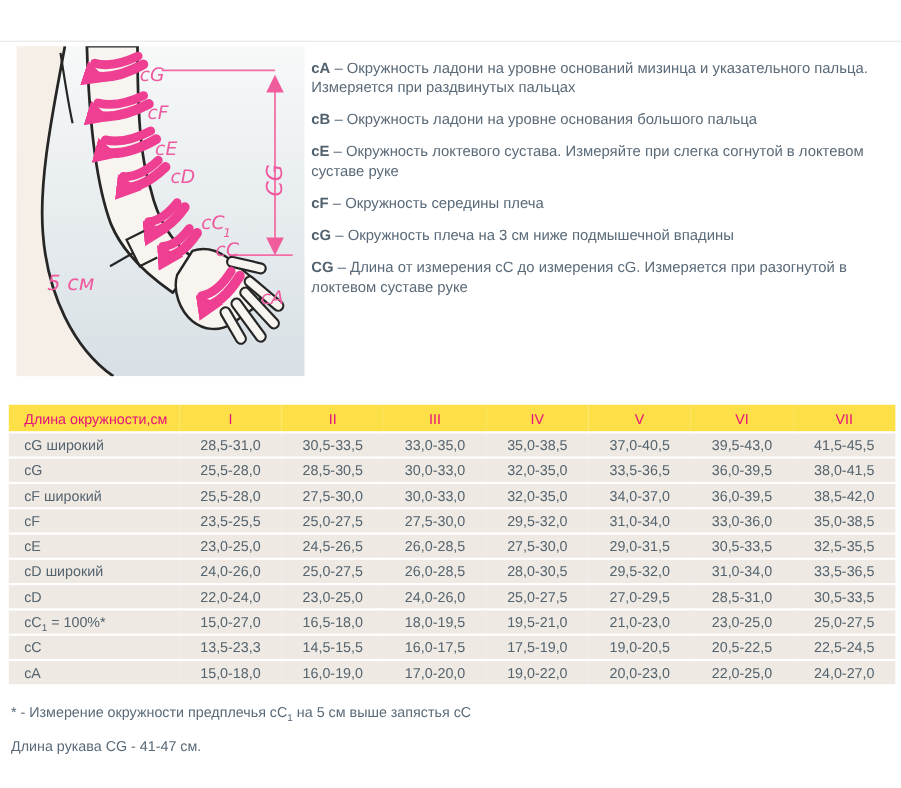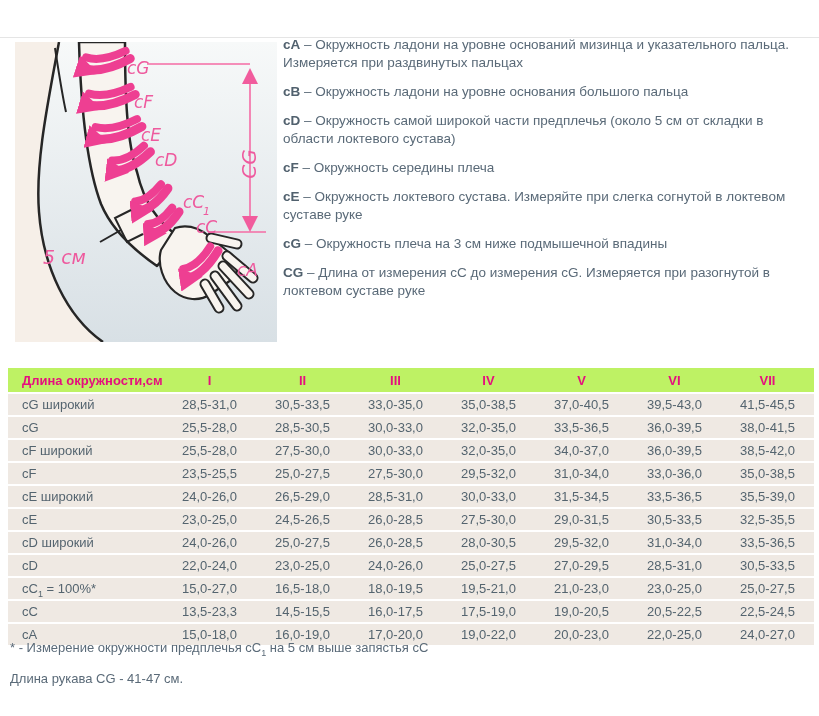--- a/index.html
+++ b/index.html
@@ -5,30 +5,30 @@
   html,body { margin:0; padding:0; }
   body {
     width:819px; height:716px; position:relative; overflow:hidden;
     background:#ffffff; font-family:"Liberation Sans", sans-serif;
     color:#5a6a78;
   }
   .divider { position:absolute; left:0; top:37px; width:819px; height:1px; background:#e5e5e5; }
 
   .diagram-wrap { position:absolute; left:15px; top:42px; width:262px; height:300px; }
 
-  .descs { position:absolute; left:283px; top:36px; width:534px; font-size:13.5px; line-height:18px; }
+  .descs { position:absolute; left:283px; top:53px; width:534px; font-size:13.5px; line-height:18px; }
   .descs p { margin:0 0 11px 0; }
   .descs b { font-weight:bold; color:#51616e; }
   sub { font-size:9px; line-height:0; }
 
   table.sizetable {
     position:absolute; left:8px; top:366px;
     border-collapse:separate; border-spacing:0 2px; font-size:13px;
   }
-  .sizetable th { background:#bef264; color:#e60f7e; font-weight:bold; height:24px; padding:0; }
+  .sizetable th { background:#fde047; color:#e60f7e; font-weight:normal; height:24px; padding:0; }
   .sizetable td { background:#efe9e3; color:#54646f; height:21px; padding:0; }
   .sizetable th.first, .sizetable td.first { width:141px; text-align:left; padding-left:14px; }
   .sizetable th.col, .sizetable td.col { width:93px; text-align:center; }
 
   .footnotes { position:absolute; left:10px; top:640px; font-size:13px; line-height:16px; }
   .footnotes .f1 { margin:0 0 15px 0; }
   .footnotes p { margin:0; }
 </style>
 </head>
 <body>
@@ -124,23 +124,22 @@
     <text x="222" y="234">cA</text>
     <text x="28" y="222" font-size="19">5 см</text>
     <text x="241" y="122" font-size="20" text-anchor="middle" transform="rotate(-90 241 122)">CG</text>
   </g>
 </svg>
 </div>
 
 <div class="descs">
   <p><b><span>cA</span><sub></sub></b> <span>– Окружность ладони на уровне оснований мизинца и указательного пальца. Измеряется при раздвинутых пальцах</span></p>
   <p><b><span>cB</span><sub></sub></b> <span>– Окружность ладони на уровне основания большого пальца</span></p>
-  <p><b><span>cD</span><sub></sub></b> <span>– Окружность самой широкой части предплечья (около 5 см от складки в области локтевого сустава)</span></p>
+  <p><b><span>cE</span><sub></sub></b> <span>– Окружность локтевого сустава. Измеряйте при слегка согнутой в локтевом суставе руке</span></p>
   <p><b><span>cF</span><sub></sub></b> <span>– Окружность середины плеча</span></p>
-  <p><b><span>cE</span><sub></sub></b> <span>– Окружность локтевого сустава. Измеряйте при слегка согнутой в локтевом суставе руке</span></p>
   <p><b><span>cG</span><sub></sub></b> <span>– Окружность плеча на 3 см ниже подмышечной впадины</span></p>
   <p><b><span>CG</span><sub></sub></b> <span>– Длина от измерения cC до измерения cG. Измеряется при разогнутой в локтевом суставе руке</span></p>
 </div>
 
 <table class="sizetable">
   <thead>
     <tr>
       <th class="first">Длина окружности,см</th>
       <th class="col">I</th>
       <th class="col">II</th>
@@ -186,30 +185,20 @@
       <td class="first"><span>cF</span><sub></sub><span></span></td>
       <td class="col">23,5-25,5</td>
         <td class="col">25,0-27,5</td>
         <td class="col">27,5-30,0</td>
         <td class="col">29,5-32,0</td>
         <td class="col">31,0-34,0</td>
         <td class="col">33,0-36,0</td>
         <td class="col">35,0-38,5</td>
     </tr>
     <tr>
-      <td class="first"><span>cE широкий</span><sub></sub><span></span></td>
-      <td class="col">24,0-26,0</td>
-        <td class="col">26,5-29,0</td>
-        <td class="col">28,5-31,0</td>
-        <td class="col">30,0-33,0</td>
-        <td class="col">31,5-34,5</td>
-        <td class="col">33,5-36,5</td>
-        <td class="col">35,5-39,0</td>
-    </tr>
-    <tr>
       <td class="first"><span>cE</span><sub></sub><span></span></td>
       <td class="col">23,0-25,0</td>
         <td class="col">24,5-26,5</td>
         <td class="col">26,0-28,5</td>
         <td class="col">27,5-30,0</td>
         <td class="col">29,0-31,5</td>
         <td class="col">30,5-33,5</td>
         <td class="col">32,5-35,5</td>
     </tr>
     <tr>

